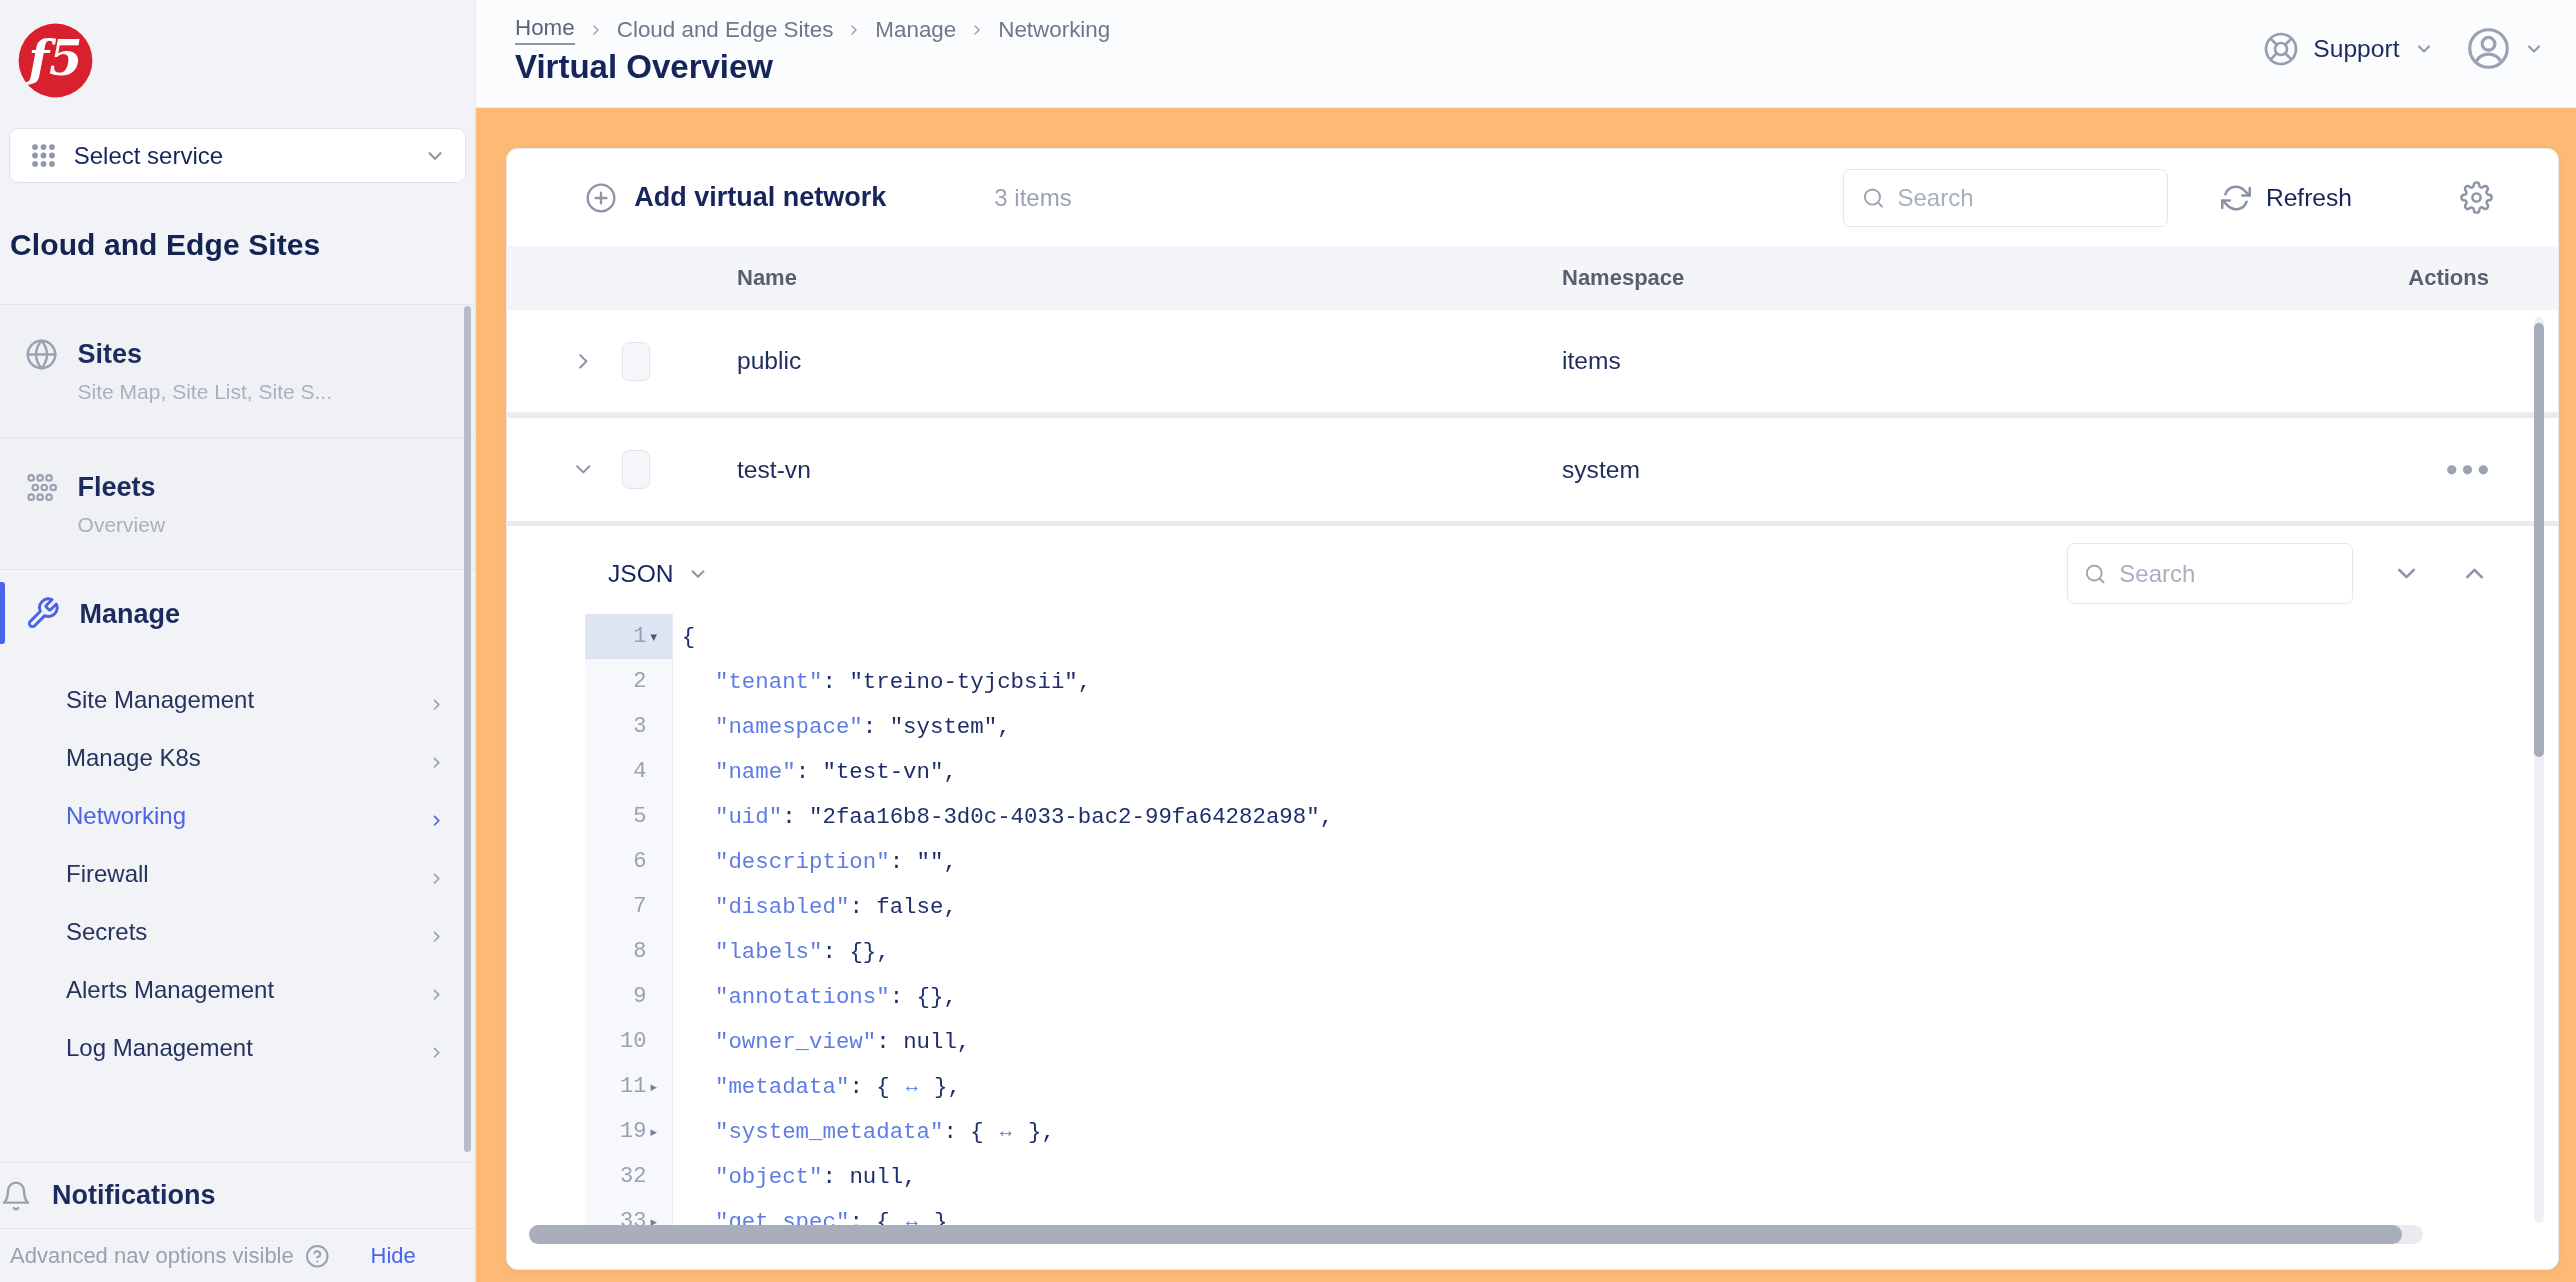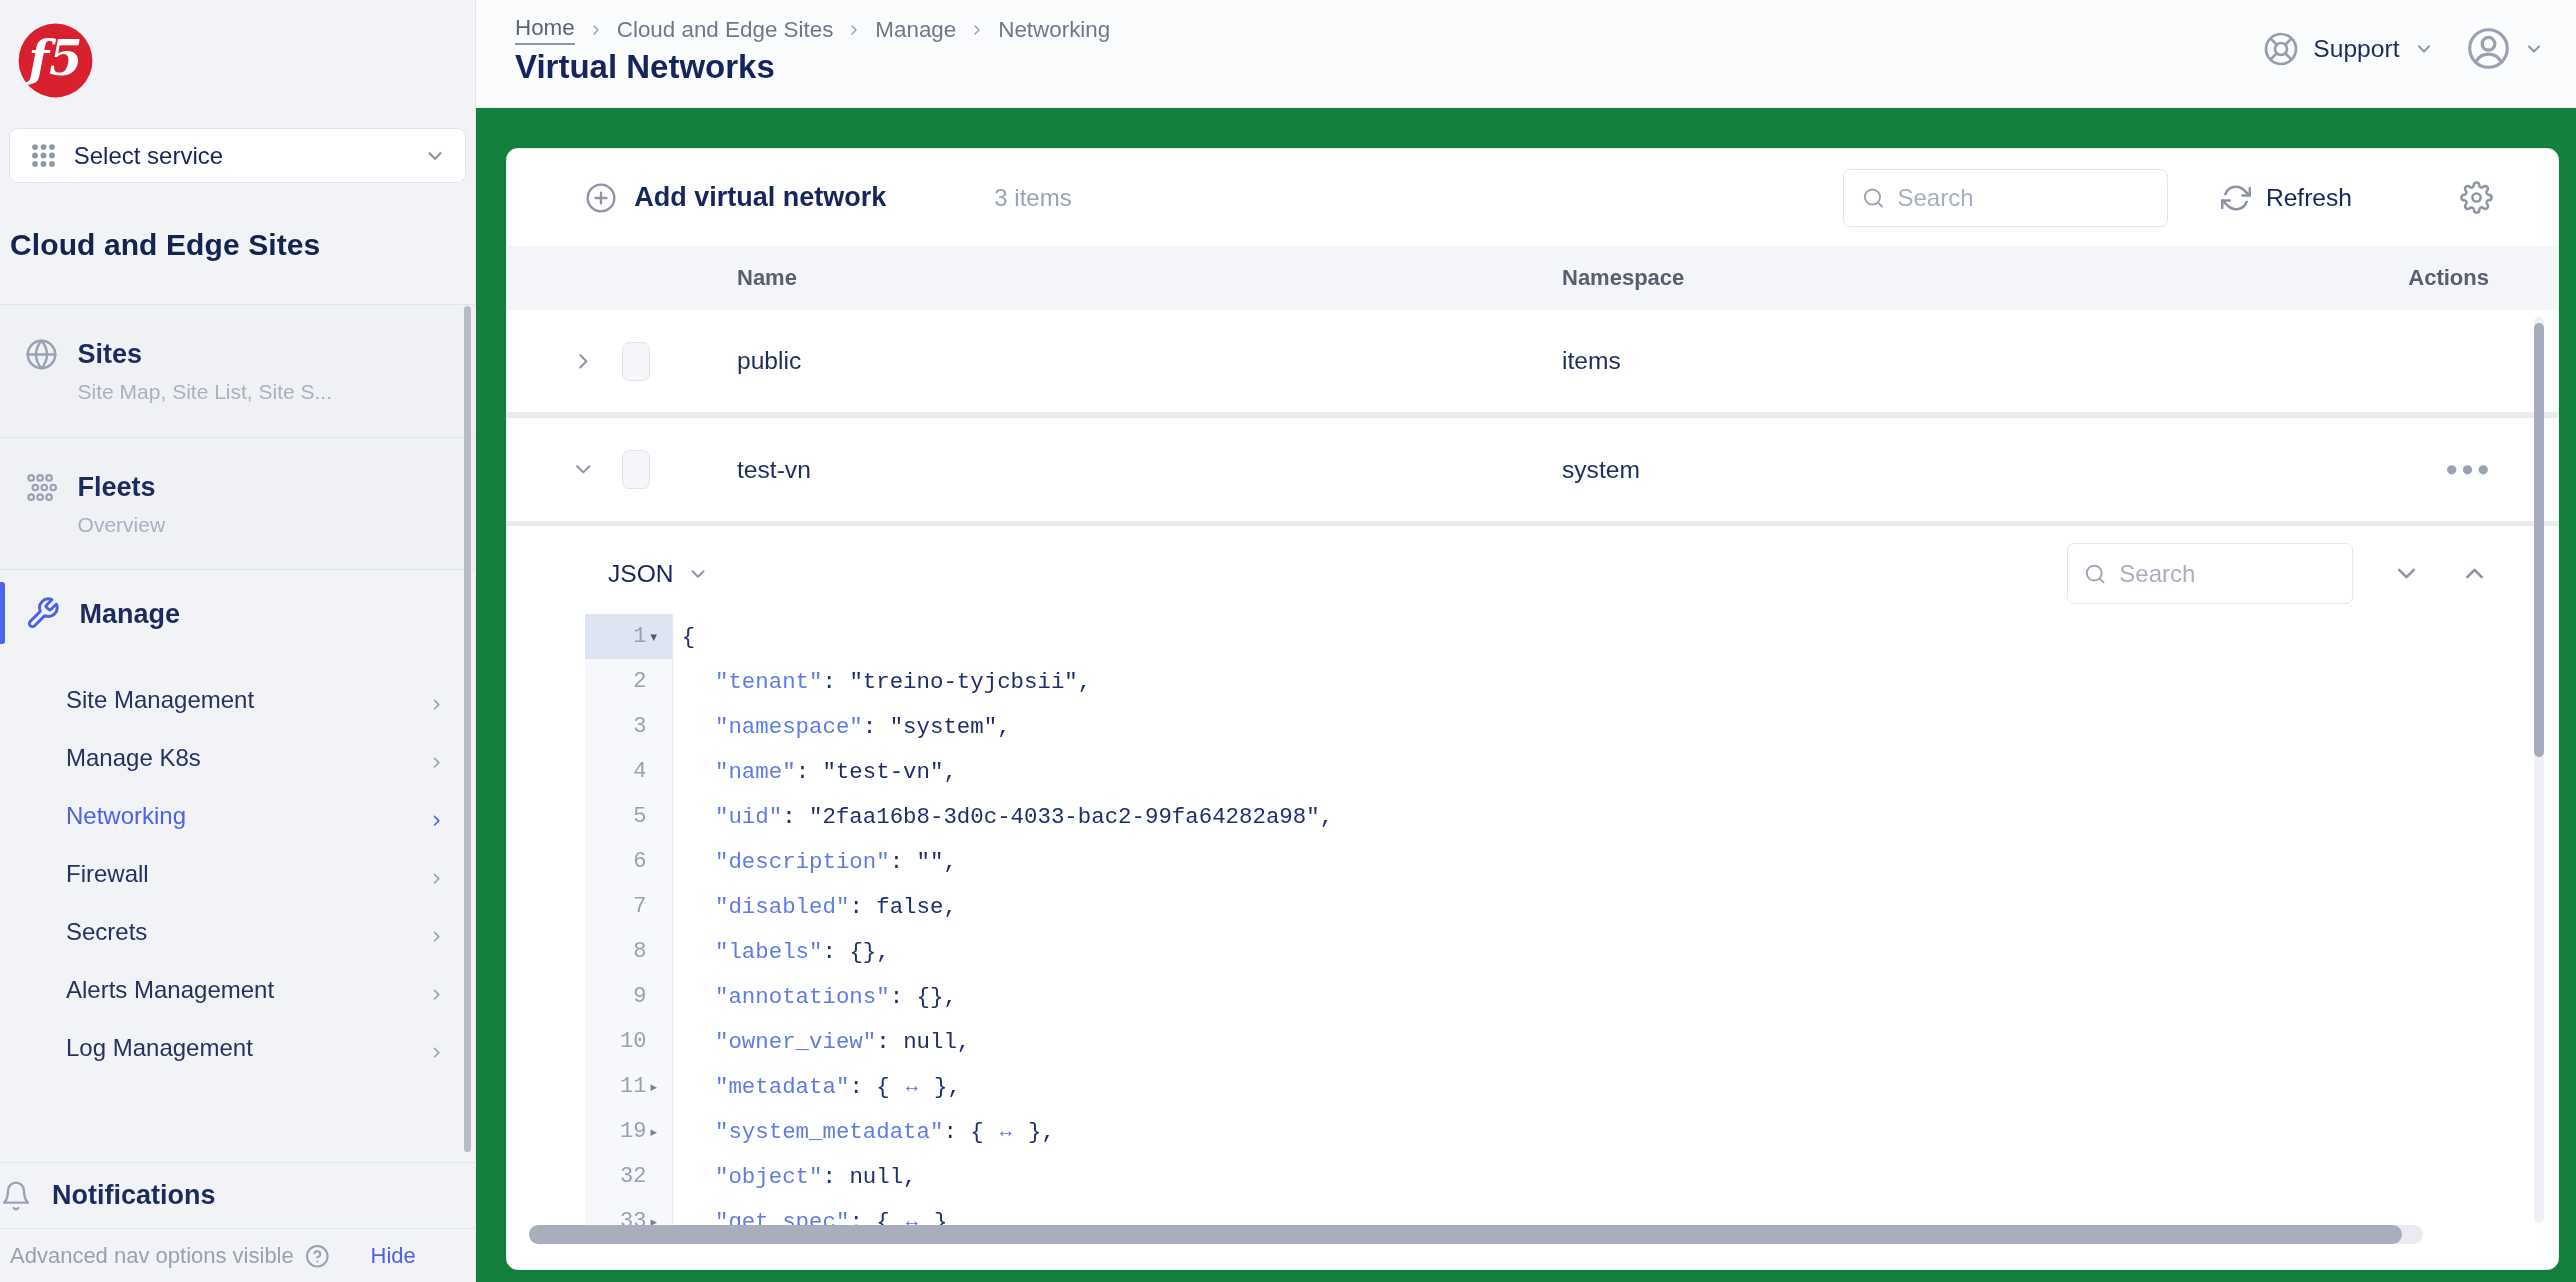--- a/index.html
+++ b/index.html
@@ -23,21 +23,21 @@
   .sub-item{height:58px;padding-left:66px;padding-right:30px;display:flex;align-items:flex-end;justify-content:space-between;font-size:24px;color:#24335f;cursor:pointer;}
   .sub-item.active{color:#4a63e8;}
   .sub-item .chev-slot{width:19px;display:flex;justify-content:flex-end;}
   .spacer{flex:1;}
   .notifications{border-top:1.4px solid #e2e4eb;height:66px;display:flex;align-items:center;gap:20px;font-size:27px;font-weight:600;color:#1b2b5e;background:#f2f3f7;}
   .side-footer{border-top:1.4px solid #e2e4eb;height:55px;display:flex;align-items:center;padding:0 10px;gap:11.6px;font-size:22px;color:#99a1b1;background:#f2f3f7;}
   .side-footer .hide{color:#4a63e8;margin-left:29px;cursor:pointer;}
   .side-scrollbar{position:absolute;right:3.6px;top:306px;width:7.2px;height:846px;background:#b7bcc8;border-radius:4.3px;}
 
   
-  .main{flex:1;display:flex;flex-direction:column;min-width:0;background:#15803d;}
+  .main{flex:1;display:flex;flex-direction:column;min-width:0;background:#fdba74;}
   .topbar{height:108px;background:#fbfcfe;border-bottom:1.4px solid #eaecf2;position:relative;}
   .crumbs{position:absolute;left:39px;top:14.5px;display:flex;align-items:center;gap:13px;font-size:22.4px;color:#6f7889;}
   .crumb{cursor:pointer;}
   .crumb.home{color:#5b6478;border-bottom:2.9px solid #8e96a7;padding-bottom:2.2px;}
   .page-title{position:absolute;left:39px;top:48px;font-size:33px;font-weight:600;color:#15255c;}
   .topbar-right{position:absolute;right:32px;top:26px;display:flex;align-items:center;gap:32px;}
   .support{display:flex;align-items:center;gap:14.5px;cursor:pointer;}
   .support .slbl{font-size:24.6px;color:#1b2b5e;}
   .avatar-group{display:flex;align-items:center;gap:13px;cursor:pointer;}
 
@@ -269,21 +269,21 @@
           <span class="crumb">Cloud and Edge Sites</span>
           <svg width="16" height="16" viewBox="0 0 24 24">
             <polyline points="9 6 15 12 9 18" fill="none" stroke="#9aa2b2" stroke-width="2.2" stroke-linecap="round" stroke-linejoin="round"></polyline>
           </svg>
           <span class="crumb">Manage</span>
           <svg width="16" height="16" viewBox="0 0 24 24">
             <polyline points="9 6 15 12 9 18" fill="none" stroke="#9aa2b2" stroke-width="2.2" stroke-linecap="round" stroke-linejoin="round"></polyline>
           </svg>
           <span class="crumb">Networking</span>
         </div>
-      <div class="page-title">Virtual Networks</div>
+      <div class="page-title">Virtual Overview</div>
       <div class="topbar-right">
         <div class="support">
           <svg width="36" height="36" viewBox="0 0 24 24">
             <g fill="none" stroke="#959daf" stroke-width="1.8">
               <circle cx="12" cy="12" r="10"></circle>
                 <circle cx="12" cy="12" r="4"></circle>
               <path d="M4.93 4.93l4.24 4.24M14.83 14.83l4.24 4.24M14.83 9.17l4.24-4.24M9.17 14.83l-4.24 4.24"></path>
             </g>
           </svg>
           <span class="slbl">Support</span>

